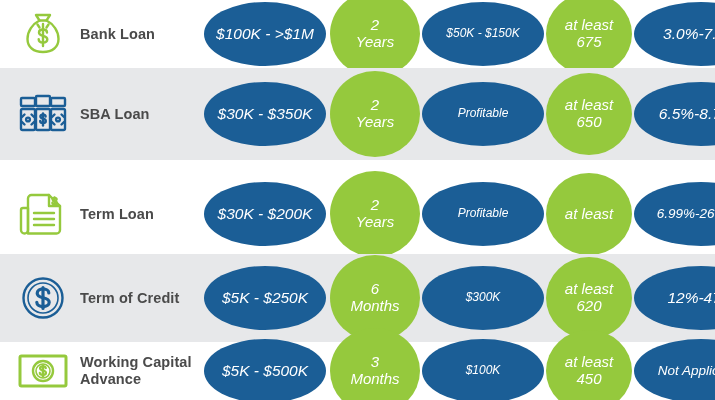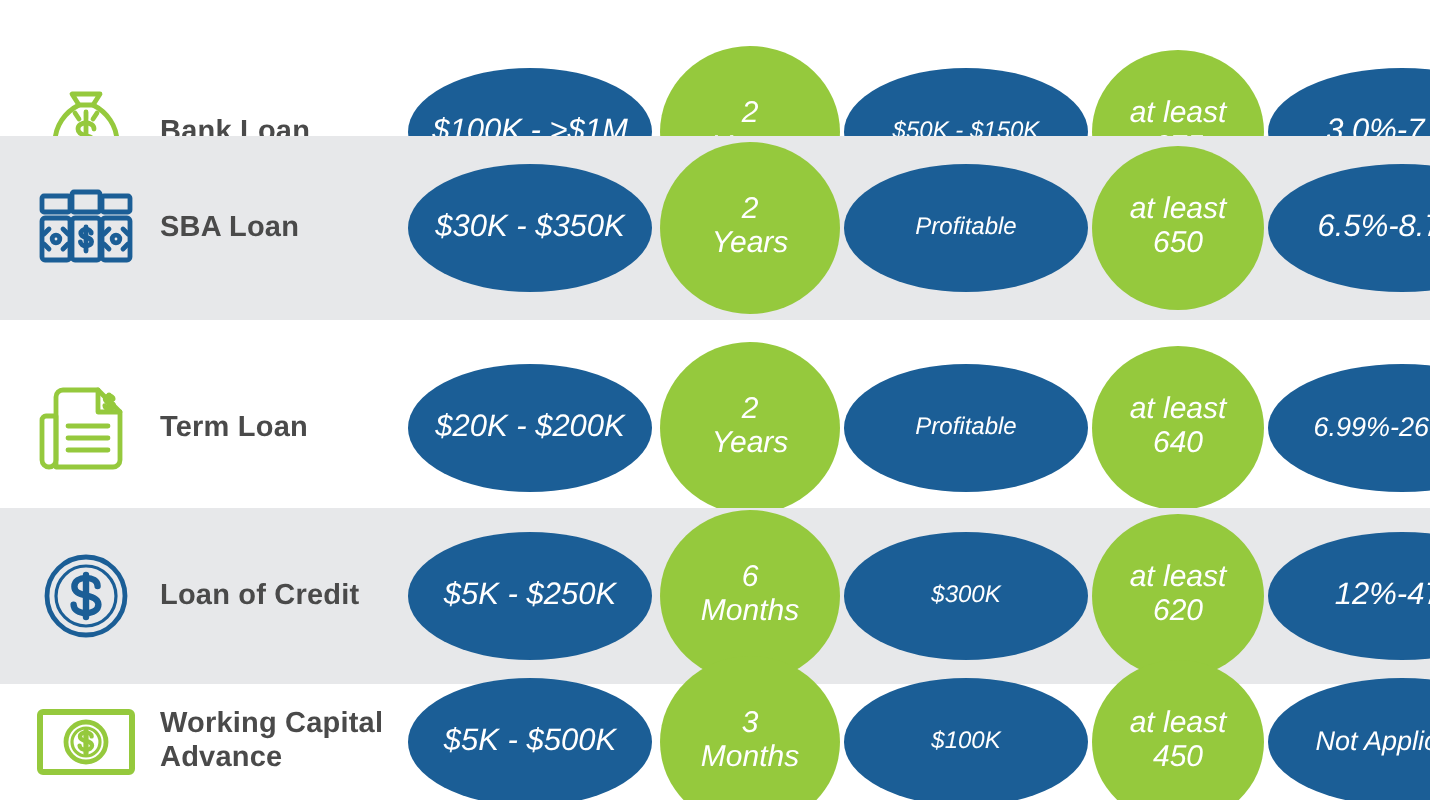--- a/index.html
+++ b/index.html
@@ -90,21 +90,21 @@
   .c1 { left: 130px; width: 90px;  height: 86px; font-size: 15px; }
   .c2 { left: 222px; width: 122px; height: 64px; font-size: 12px; }
   .c3 { left: 346px; width: 86px;  height: 82px; font-size: 15px; }
   .c4 { left: 434px; width: 134px; height: 64px; font-size: 15.5px; }
   .c4.xsmall { font-size: 13.5px; }
 </style>
 </head>
 <body>
 
 <div class="board">
-    <div class="row plain" style="top: 0px; height: 68px; margin-top: 32px;">
+    <div class="row plain" style="top: 0px; height: 68px;">
       <div class="row-label-wrap">
         <div class="icon-box">
           <svg width="56" height="56" viewBox="0 0 56 56" fill="none" stroke="#95c93d" stroke-width="2.4" stroke-linecap="round" stroke-linejoin="round">
             <path d="M21 9h14l-3.5 5.5h-7z"></path>
             <path d="M31.5 14.5c7 3.5 12 10.5 12 18.5 0 8-6 13-15.5 13S12.5 41 12.5 33c0-8 5-15 12-18.5"></path>
             <path d="M28 22v18"></path>
             <path d="M32 26.5c0-2-1.8-3-4-3s-4 1-4 3 1.5 2.7 4 3.3 4.3 1.4 4.3 3.5-2 3.2-4.3 3.2-4.3-1.2-4.3-3.2"></path>
             <path d="M22.5 18.5l2 3M28 18l0 3.2M33.5 18.5l-2 3"></path>
           </svg>
         </div>
@@ -187,53 +187,52 @@
             <path d="M34 9v11h11"></path>
             <path d="M19 27h20M19 33h20M19 39h20"></path>
             <path d="M39.5 11.5v7.5"></path>
             <path d="M41.6 13.5c0-.9-.9-1.5-2-1.5s-2 .6-2 1.5.8 1.3 2 1.6 2.2.7 2.2 1.7-1 1.6-2.2 1.6-2.2-.6-2.2-1.6"></path>
           </svg>
         </div>
         <div class="row-label">Term Loan</div>
       </div>
       <div class="cells">
         <div class="cell blue c0">
-          <span>$20K - $200K</span>
+          <span>$30K - $200K</span>
         </div>
         <div class="cell green c1">
           <span>
             <span style="display:block">2</span>
             <span style="display:block">Years</span>
           </span>
         </div>
         <div class="cell blue c2">
           <span>Profitable</span>
         </div>
         <div class="cell green c3">
           <span>
             <span style="display:block">at least</span>
-            <span style="display:block">640</span>
           </span>
         </div>
         <div class="cell blue c4 xsmall">
           <span>6.99%-26.99%</span>
         </div>
       </div>
     </div>
     <div class="row shaded" style="top: 254px; height: 88px;">
       <div class="row-label-wrap">
         <div class="icon-box">
           <svg width="56" height="56" viewBox="0 0 56 56" fill="none" stroke="#1b5e96" stroke-width="2.4" stroke-linecap="round" stroke-linejoin="round">
             <circle cx="28" cy="28" r="19.5"></circle>
             <circle cx="28" cy="28" r="15" stroke-width="1.6"></circle>
             <path d="M28 17.5v21" stroke-width="3.2"></path>
             <path d="M33.8 23c0-2.6-2.6-4-5.8-4s-5.8 1.5-5.8 4.2 2.1 3.7 5.8 4.5 6.2 1.9 6.2 4.6-2.8 4.3-6.2 4.3-6.2-1.6-6.2-4.3" stroke-width="3.2"></path>
           </svg>
         </div>
-        <div class="row-label">Loan of Credit</div>
+        <div class="row-label">Term of Credit</div>
       </div>
       <div class="cells">
         <div class="cell blue c0">
           <span>$5K - $250K</span>
         </div>
         <div class="cell green c1">
           <span>
             <span style="display:block">6</span>
             <span style="display:block">Months</span>
           </span>

